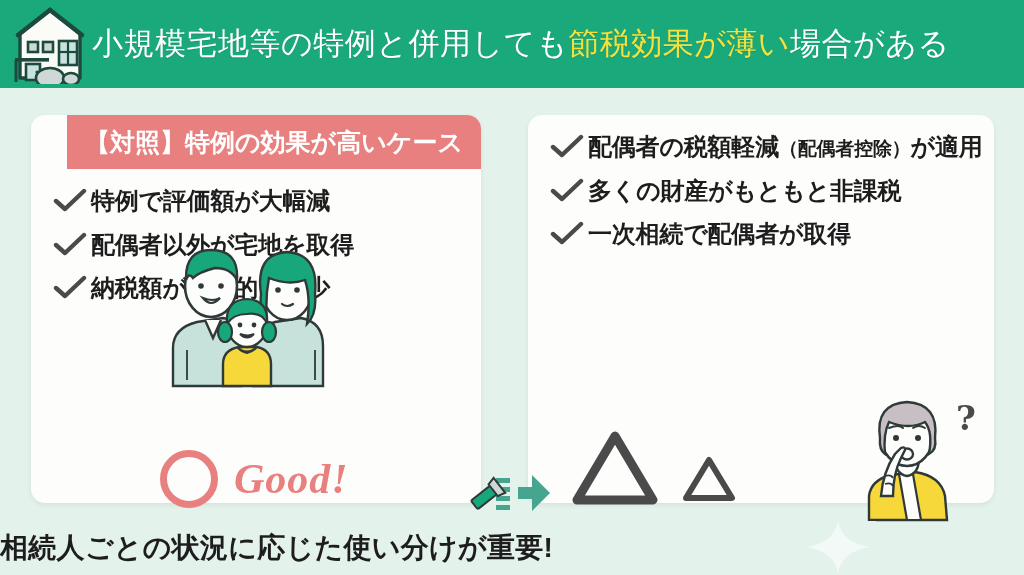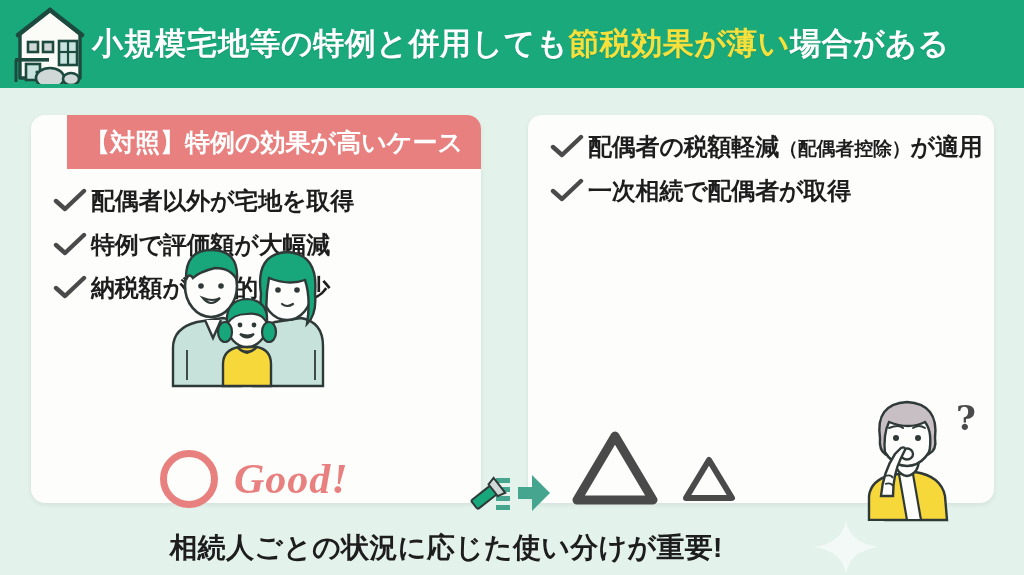--- a/index.html
+++ b/index.html
@@ -13,21 +13,21 @@
 
   
   .header {
     position:absolute; left:0; top:0; width:1024px; height:88px;
     background:#19a97b;
     display:flex; align-items:center;
   }
   .header-house { width:92px; height:88px; flex:0 0 92px; position:relative; }
   .header-house svg { position:absolute; left:14px; top:6px; }
   .header-title {
-    font-size:31px; font-weight:bold; color:#ffffff;
+    font-size:31px; font-weight:normal; color:#ffffff;
     letter-spacing:0.5px; white-space:nowrap;
     text-shadow:0 1px 1px rgba(0,0,0,0.12);
   }
   .hl { color:#f5e03c; }
 
   
   .board {
     position:absolute; left:0; top:88px; width:1024px; height:433px;
   }
   .card {
@@ -85,22 +85,22 @@
     position:absolute; left:956px; top:398px;
     font-size:34px; font-weight:bold; color:#4a4a4a;
     font-family:"DejaVu Serif",serif;
   }
 
   
   .center-arrow { position:absolute; left:470px; top:470px; }
 
   
   .footer {
-    position:absolute; left:8px; top:521px; width:876px; height:54px;
-    display:flex; align-items:center; justify-content:center;
+    position:absolute; left:0; top:521px; width:876px; height:54px;
+    display:flex; align-items:center; justify-content:flex-start;
     background:#e4f2ec;
   }
   .footer-text {
     font-size:28px; font-weight:bold; color:#1d1d1d;
     letter-spacing:0.3px; white-space:nowrap;
   }
   .sparkle {
     position:absolute; right:6px; bottom:2px;
     width:64px; height:52px; opacity:0.55;
   }
@@ -137,30 +137,30 @@
   <div class="card card-left">
     <div class="card-head head-left">【対照】特例の効果が高いケース</div>
     <div class="bullets">
 
       <div class="bullet">
         <span class="check">
           <svg width="34" height="26" viewBox="0 0 34 26">
               <path d="M3 13 L12 21 L31 3" fill="none" stroke="#4a4a4a" stroke-width="4.4" stroke-linecap="round" stroke-linejoin="round"></path>
             </svg>
         </span>
+        <span class="bullet-text">特例で評価額が大幅減</span>
+      </div>
+
+      <div class="bullet">
+        <span class="check">
+          <svg width="34" height="26" viewBox="0 0 34 26">
+              <path d="M3 13 L12 21 L31 3" fill="none" stroke="#4a4a4a" stroke-width="4.4" stroke-linecap="round" stroke-linejoin="round"></path>
+            </svg>
+        </span>
         <span class="bullet-text">配偶者以外が宅地を取得</span>
-      </div>
-
-      <div class="bullet">
-        <span class="check">
-          <svg width="34" height="26" viewBox="0 0 34 26">
-              <path d="M3 13 L12 21 L31 3" fill="none" stroke="#4a4a4a" stroke-width="4.4" stroke-linecap="round" stroke-linejoin="round"></path>
-            </svg>
-        </span>
-        <span class="bullet-text">特例で評価額が大幅減</span>
       </div>
 
       <div class="bullet">
         <span class="check">
           <svg width="34" height="26" viewBox="0 0 34 26">
               <path d="M3 13 L12 21 L31 3" fill="none" stroke="#4a4a4a" stroke-width="4.4" stroke-linecap="round" stroke-linejoin="round"></path>
             </svg>
         </span>
         <span class="bullet-text">納税額が直接的に減少</span>
       </div>
@@ -173,20 +173,28 @@
 
       <div class="bullet">
         <span class="check">
           <svg width="34" height="26" viewBox="0 0 34 26">
               <path d="M3 13 L12 21 L31 3" fill="none" stroke="#4a4a4a" stroke-width="4.4" stroke-linecap="round" stroke-linejoin="round"></path>
             </svg>
         </span>
         <span class="bullet-text"><span>配偶者の税額軽減</span><span class="small">（配偶者控除）</span><span>が適用</span></span>
       </div>
 
+      <div class="bullet">
+        <span class="check">
+          <svg width="34" height="26" viewBox="0 0 34 26">
+              <path d="M3 13 L12 21 L31 3" fill="none" stroke="#4a4a4a" stroke-width="4.4" stroke-linecap="round" stroke-linejoin="round"></path>
+            </svg>
+        </span>
+        <span class="bullet-text">多くの財産がもともと非課税</span>
+      </div>
 
       <div class="bullet">
         <span class="check">
           <svg width="34" height="26" viewBox="0 0 34 26">
               <path d="M3 13 L12 21 L31 3" fill="none" stroke="#4a4a4a" stroke-width="4.4" stroke-linecap="round" stroke-linejoin="round"></path>
             </svg>
         </span>
         <span class="bullet-text"><span>一次相続で配偶者が取得</span><br></span>
       </div>
 

